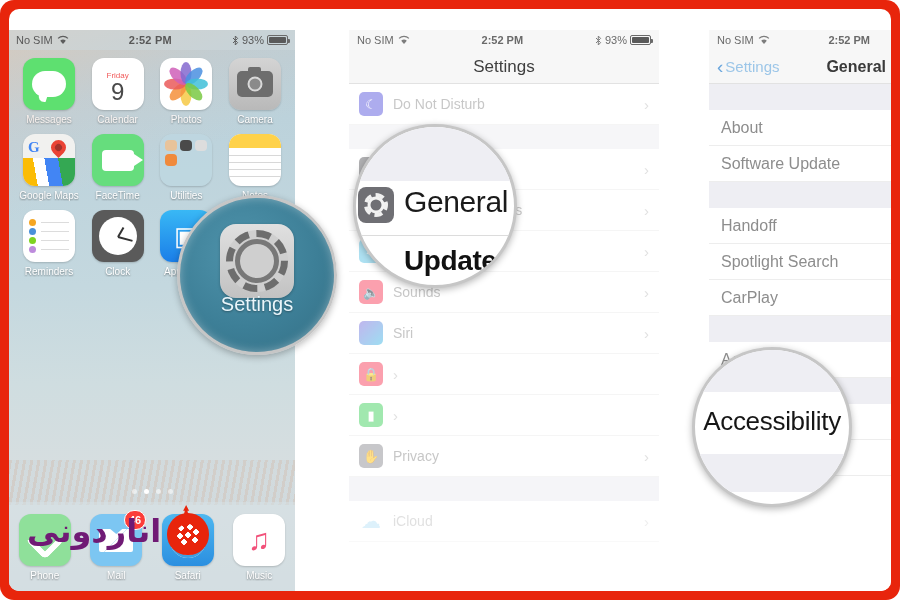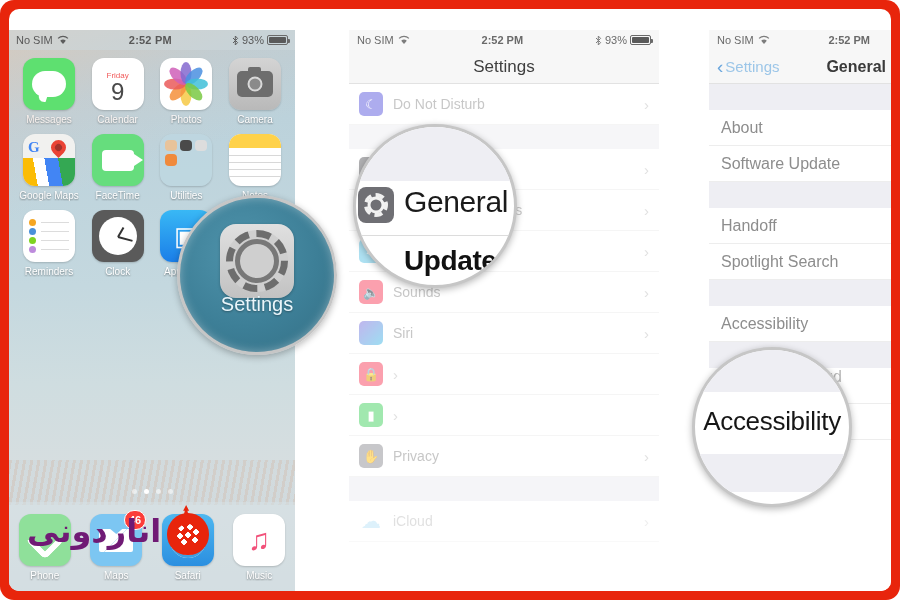--- a/index.html
+++ b/index.html
@@ -464,21 +464,21 @@
             </div>
           <div class="lbl">Phone</div>
         </div>
         <div class="app">
           <div class="tile t-mail" style="overflow:visible">
             <div class="mail-env">
                 <i></i>
               </div>
             <span class="badge">46</span>
           </div>
-          <div class="lbl">Maps</div>
+          <div class="lbl">Mail</div>
         </div>
         <div class="app">
           <div class="tile t-safari">
               <div class="compass"></div>
             </div>
           <div class="lbl">Safari</div>
         </div>
         <div class="app">
           <div class="tile t-music">
               <span class="note-glyph">♫</span>
@@ -586,20 +586,21 @@
         </span>
         <span class="nav-title" style="position:absolute;right:14px">General</span>
       </div>
 
       <div class="ggap"></div>
       <div class="grow">About</div>
       <div class="grow">Software Update</div>
       <div class="ggap"></div>
       <div class="grow">Handoff</div>
       <div class="grow">Spotlight Search</div>
+      <div class="grow">CarPlay</div>
       <div class="ggap"></div>
       <div class="grow">Accessibility</div>
       <div class="ggap"></div>
       <div class="grow" style="color:#b6b6b6">Storage &amp; iCloud Usage</div>
       <div class="grow" style="color:#c4c4c4">Background App Refresh</div>
     </div>
 
     <div class="lens" id="lens-settings">
       <div class="lens-gear">
           <div class="big-gear"></div>

